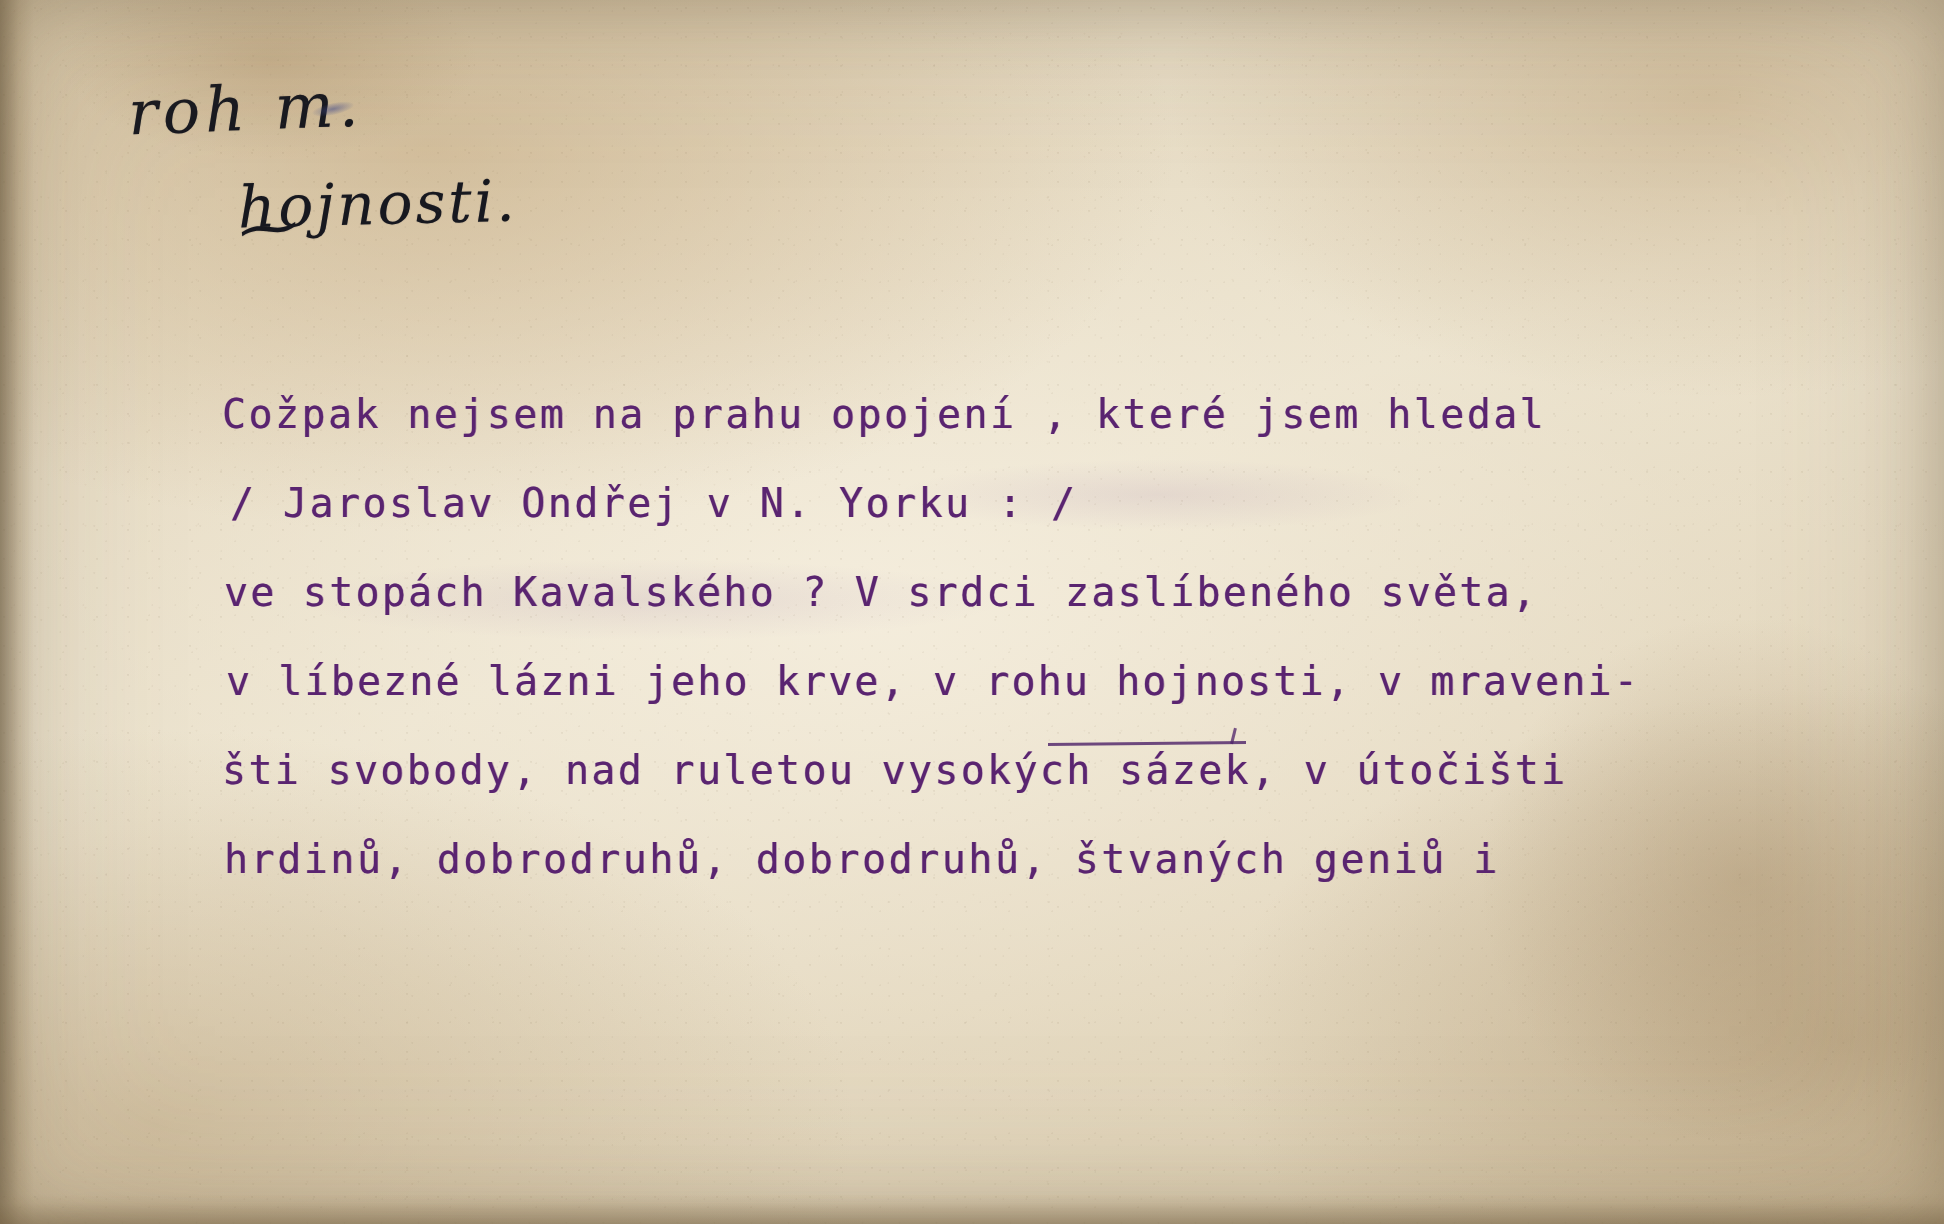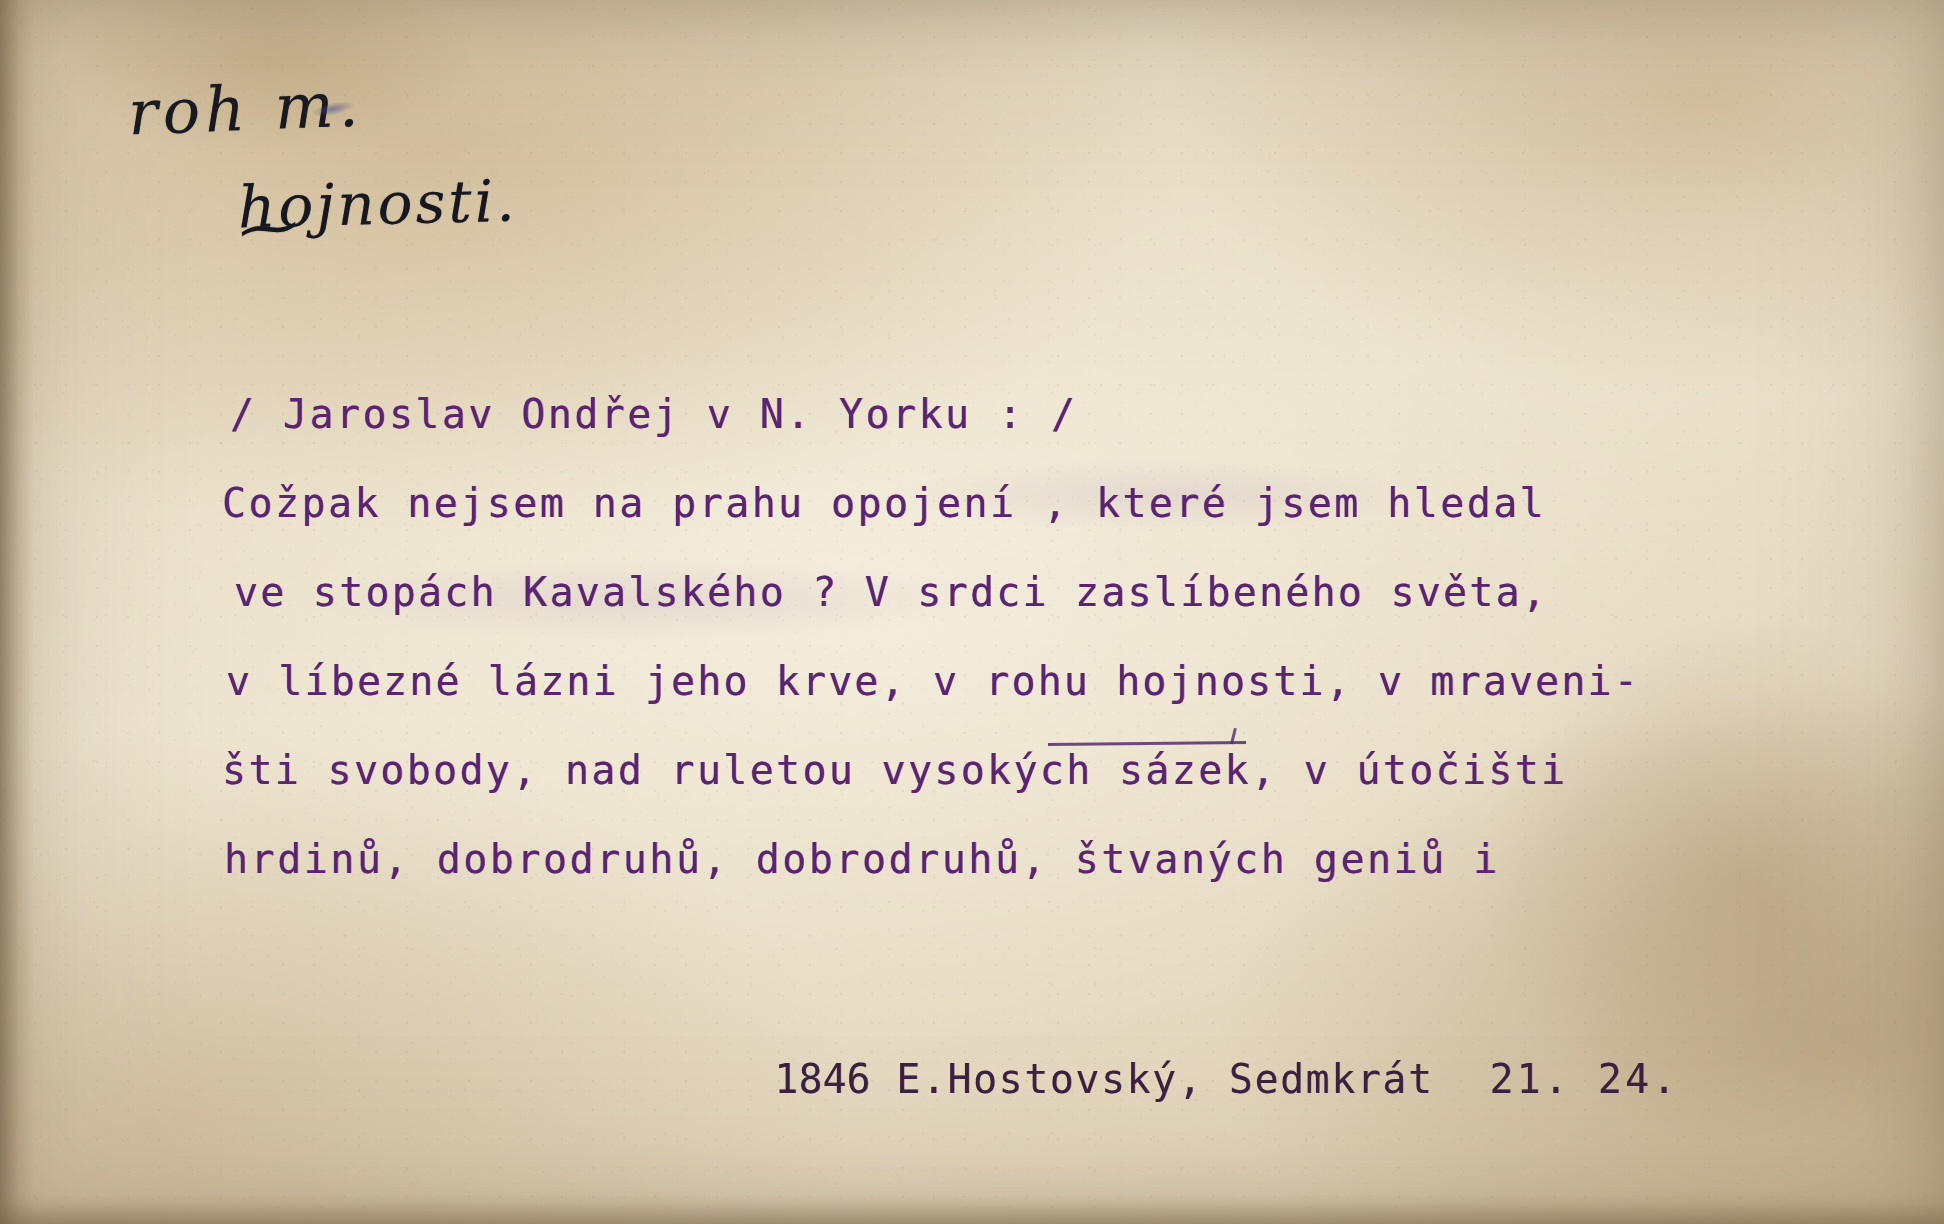--- a/index.html
+++ b/index.html
@@ -130,21 +130,21 @@
     text-shadow:
       0.6px 0.4px 0 rgba(96,40,118,0.45),
       -0.5px 0.3px 0 rgba(120,70,140,0.30);
   }
   .tline {
     white-space: pre;
     display: block;
   }
   .tline.l1 { margin-left: 8px; }
   .tline.l2 { margin-left: 0px; }
-  .tline.l3 { margin-left: 12px; letter-spacing: 2.2px; }
+  .tline.l3 { margin-left: 2px; letter-spacing: 2.2px; }
   .tline.l4 { margin-left: 4px; letter-spacing: 2.1px; }
   .tline.l5 { letter-spacing: 2.3px; }
   .tline.l6 { margin-left: 2px; letter-spacing: 2.5px; }
   .tline.l7 { margin-left: 4px; }
 
   #underline-rohu {
     position: absolute;
     left: 1048px;
     top: 742px;
     width: 198px;
@@ -199,32 +199,29 @@
   <div id="right-stain"></div>
   <div id="smudge-1" class="smudge"></div>
   <div id="smudge-2" class="smudge"></div>
 
   <div id="hand-line-1" class="hand">roh  m.</div>
   <div id="ink-blot"></div>
   <div id="hand-swirl" class="hand">~</div>
   <div id="hand-line-2" class="hand">hojnosti.</div>
 
   <div id="typed">
+    <span class="tline l2">Cožpak nejsem na prahu opojení , které jsem hledal</span>
     <span class="tline l1">/ Jaroslav Ondřej v N. Yorku : /</span>
-    <span class="tline l2">Cožpak nejsem na prahu opojení , které jsem hledal</span>
     <span class="tline l3">ve stopách Kavalského ? V srdci zaslíbeného světa,</span>
     <span class="tline l4">v líbezné lázni jeho krve, v rohu hojnosti, v mraveni-</span>
     <span class="tline l5">šti svobody, nad ruletou vysokých sázek, v útočišti</span>
     <span class="tline l6">hrdinů, dobrodruhů, dobrodruhů, štvaných geniů i</span>
   </div>
 
   <div id="underline-rohu"></div>
   <div id="underline-tick"></div>
 
-  <div id="citation">
-    <span class="year">1846</span><span> </span><span>E.Hostovský, Sedmkrát</span><span class="pages">21. 24.</span>
-  </div>
 
   <div id="grain"></div>
   <div id="left-strip"></div>
   <div id="bottom-strip"></div>
   <div id="edges"></div>
 </div>
 
 </body></html>

